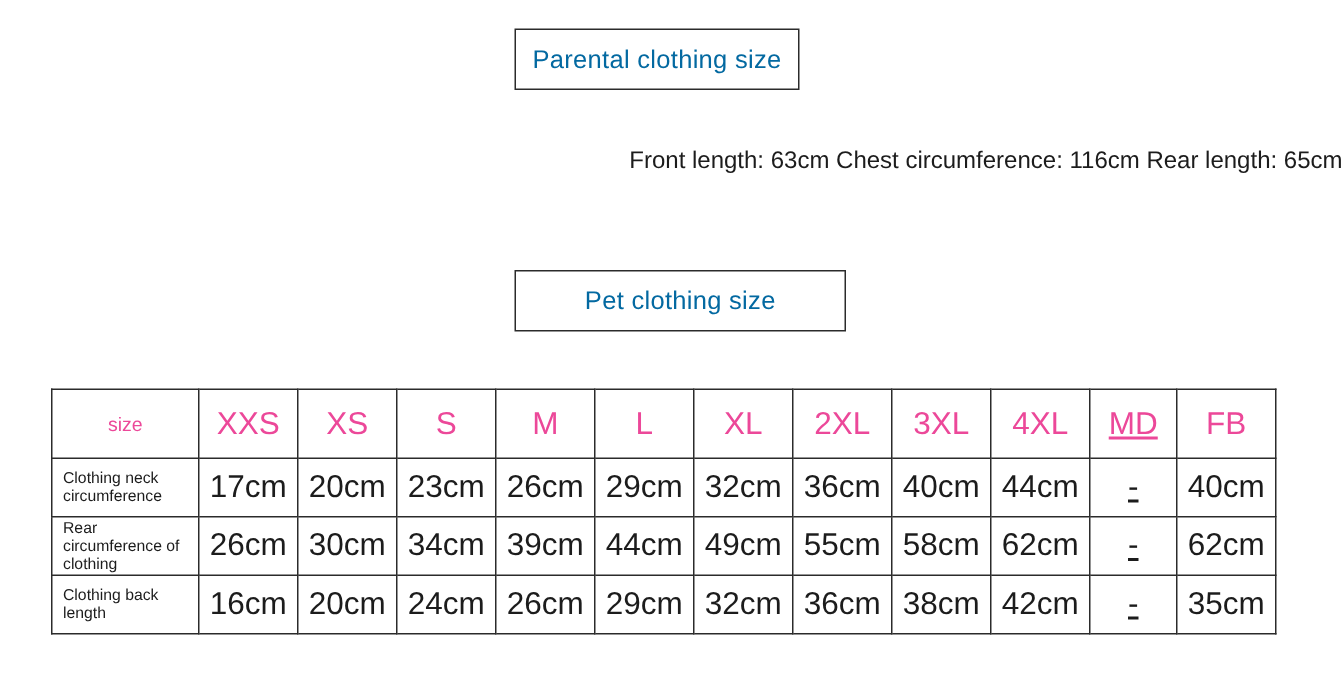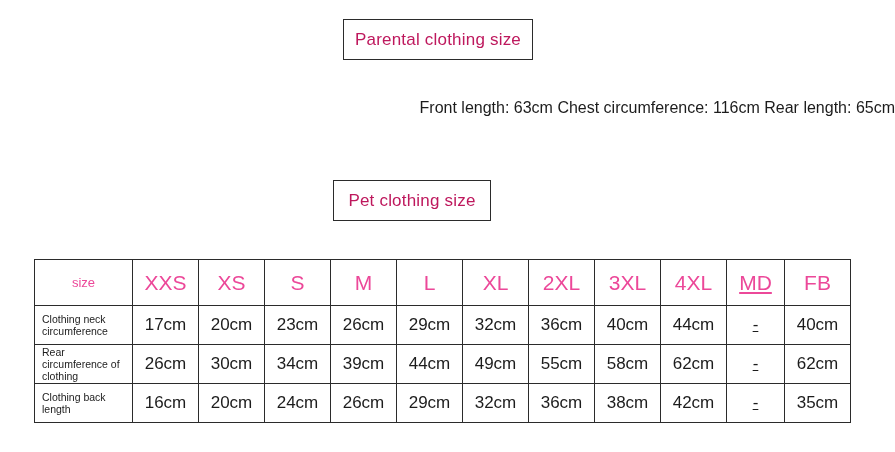--- a/index.html
+++ b/index.html
@@ -27,35 +27,35 @@
     position: absolute;
     border: 1px solid #2b2b2b;
     background: #ffffff;
     display: flex;
     align-items: center;
     justify-content: center;
     box-sizing: border-box;
   }
   .title-box .title-text {
     font-size: 17px;
-    color: #be185d;
+    color: #0369a1;
     letter-spacing: 0.2px;
     white-space: nowrap;
   }
 
   #parental-title-box {
     left: 343px;
     top: 19px;
     width: 190px;
     height: 41px;
   }
   #pet-title-box {
-    left: 333px;
+    left: 343px;
     top: 180px;
-    width: 158px;
+    width: 221px;
     height: 41px;
   }
 
   
   #parental-measurements {
     position: absolute;
     left: 0;
     top: 99px;
     width: 895px;
     text-align: right;
@@ -85,21 +85,21 @@
   #size-table thead th {
     height: 46px;
     font-size: 21px;
     color: #ec4899;
   }
   #size-table thead th.row-head-cell {
     font-size: 13px;
   }
   #size-table tbody td {
     height: 39px;
-    font-size: 17px;
+    font-size: 21px;
     color: #1c1c1c;
   }
   #size-table tbody td.row-label {
     font-size: 10.5px;
     line-height: 12px;
     text-align: left;
     padding-left: 7px;
     padding-right: 3px;
     color: #1c1c1c;
     margin-top: 28px;

